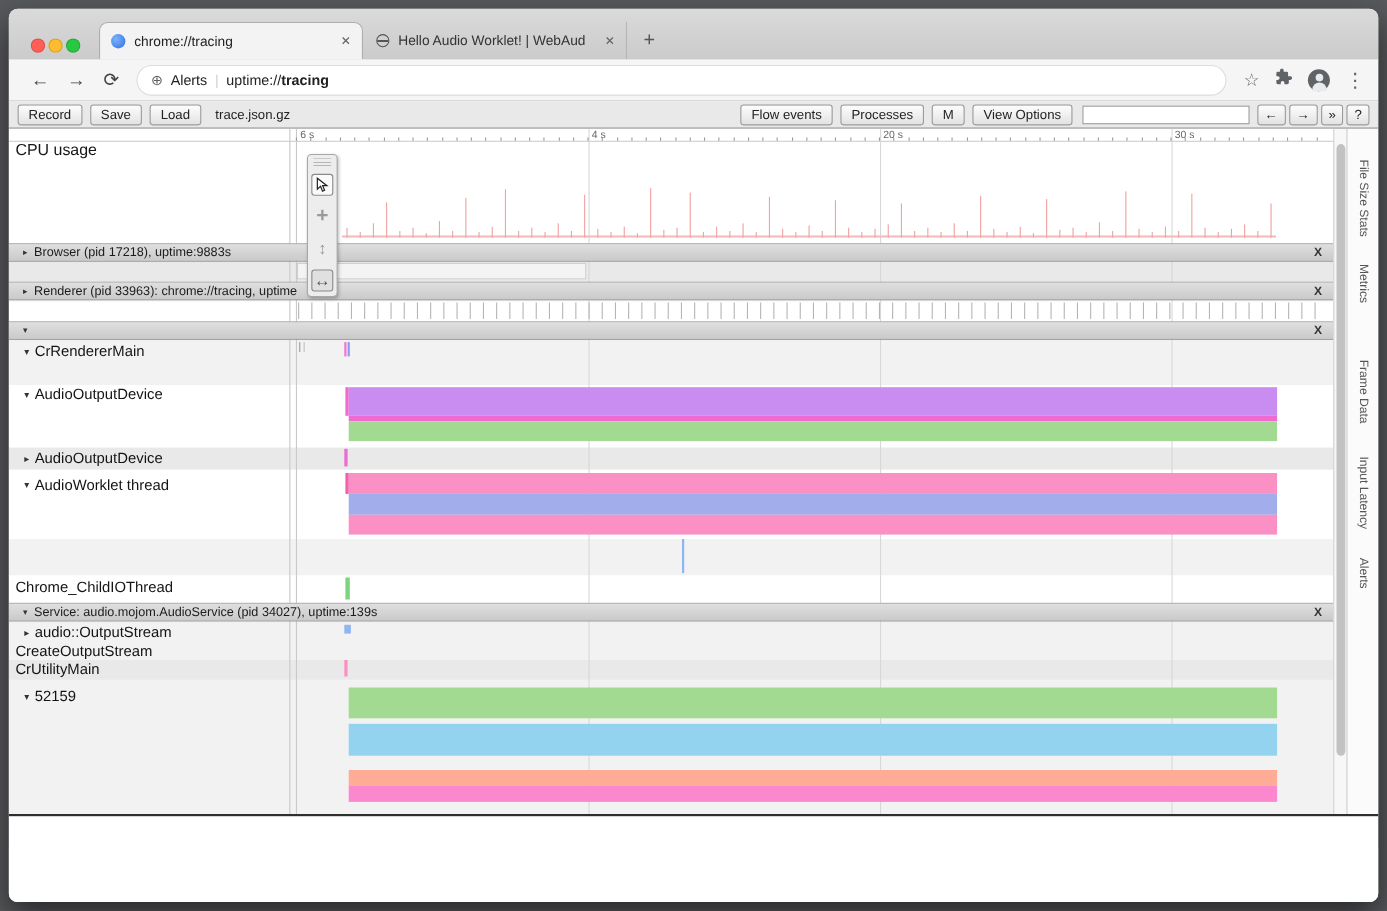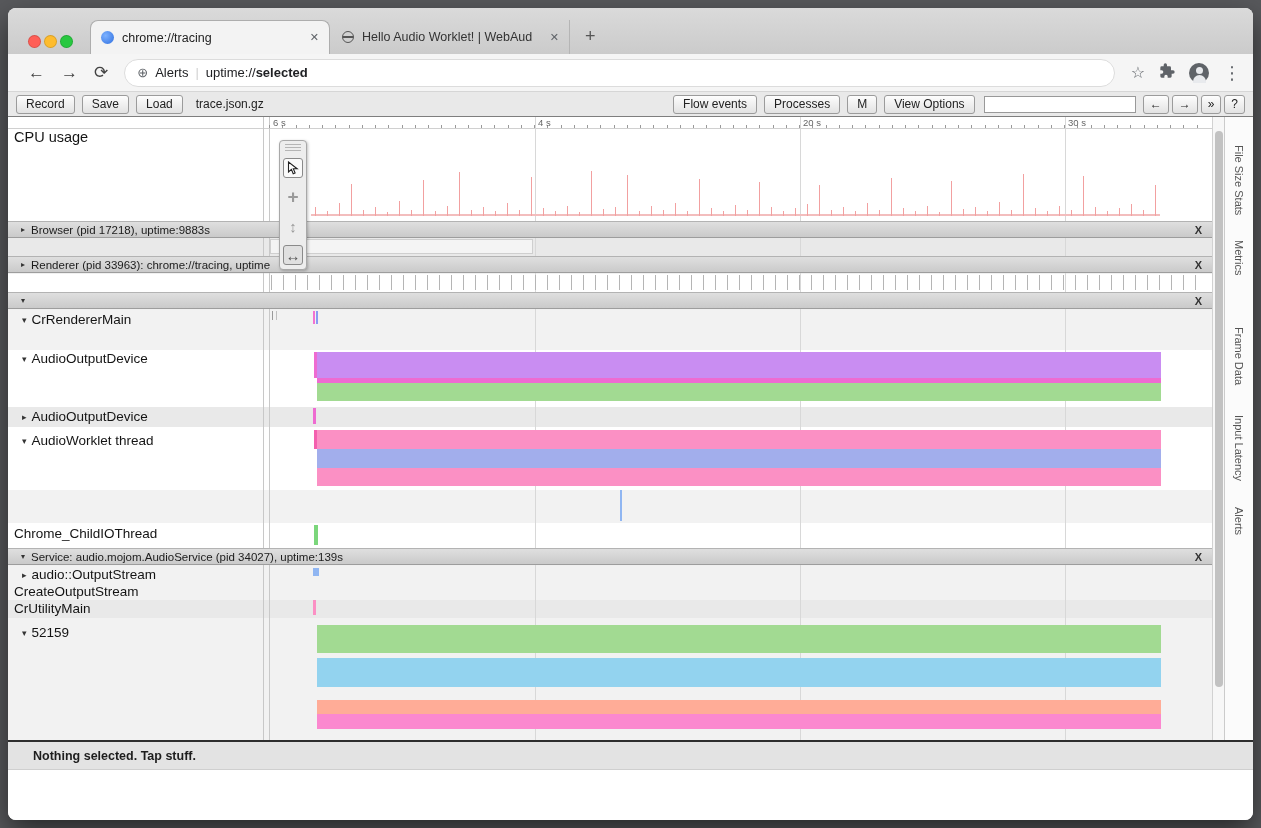--- a/index.html
+++ b/index.html
@@ -105,21 +105,21 @@
   </div>
 
   <div id="navbar">
     <span class="navico">←</span>
     <span class="navico">→</span>
     <span class="navico">⟳</span>
     <div id="omnibox">
       <span class="globe">⊕</span>
       <span>Alerts</span>
       <span class="sep">|</span>
-      <span><span>uptime://</span><span class="host">selected</span></span>
+      <span><span>uptime://</span><span class="host">tracing</span></span>
     </div>
     <span class="rightico" style="margin-left:0">☆</span>
     <span class="rightico">
       <svg width="16" height="16" viewBox="0 0 24 24">
           <path d="M20 11h-2V7a2 2 0 0 0-2-2h-4V3a2.5 2.5 0 0 0-5 0v2H4a2 2 0 0 0-2 2v4h2a2.5 2.5 0 0 1 0 5H2v4a2 2 0 0 0 2 2h4v-2a2.5 2.5 0 0 1 5 0v2h4a2 2 0 0 0 2-2v-4h2a2.5 2.5 0 0 0 0-5z" fill="#5f6368"></path>
         </svg>
     </span>
     <span id="avatar">
       <span class="head"></span>
       <span class="body"></span>
@@ -483,18 +483,15 @@
 
   <div id="sidebar">
       <div class="sbitem" style="top: 28px;">File Size Stats</div>
       <div class="sbitem" style="top: 123px;">Metrics</div>
       <div class="sbitem" style="top: 210px;">Frame Data</div>
       <div class="sbitem" style="top: 298px;">Input Latency</div>
       <div class="sbitem" style="top: 390px;">Alerts</div>
     </div>
 
   <div id="bottom-divider"></div>
-  <div id="statusbar">
-    <span>Nothing selected. Tap stuff.</span>
-  </div>
   <div id="bottompanel"></div>
 
 </div>
 
 </body></html>

